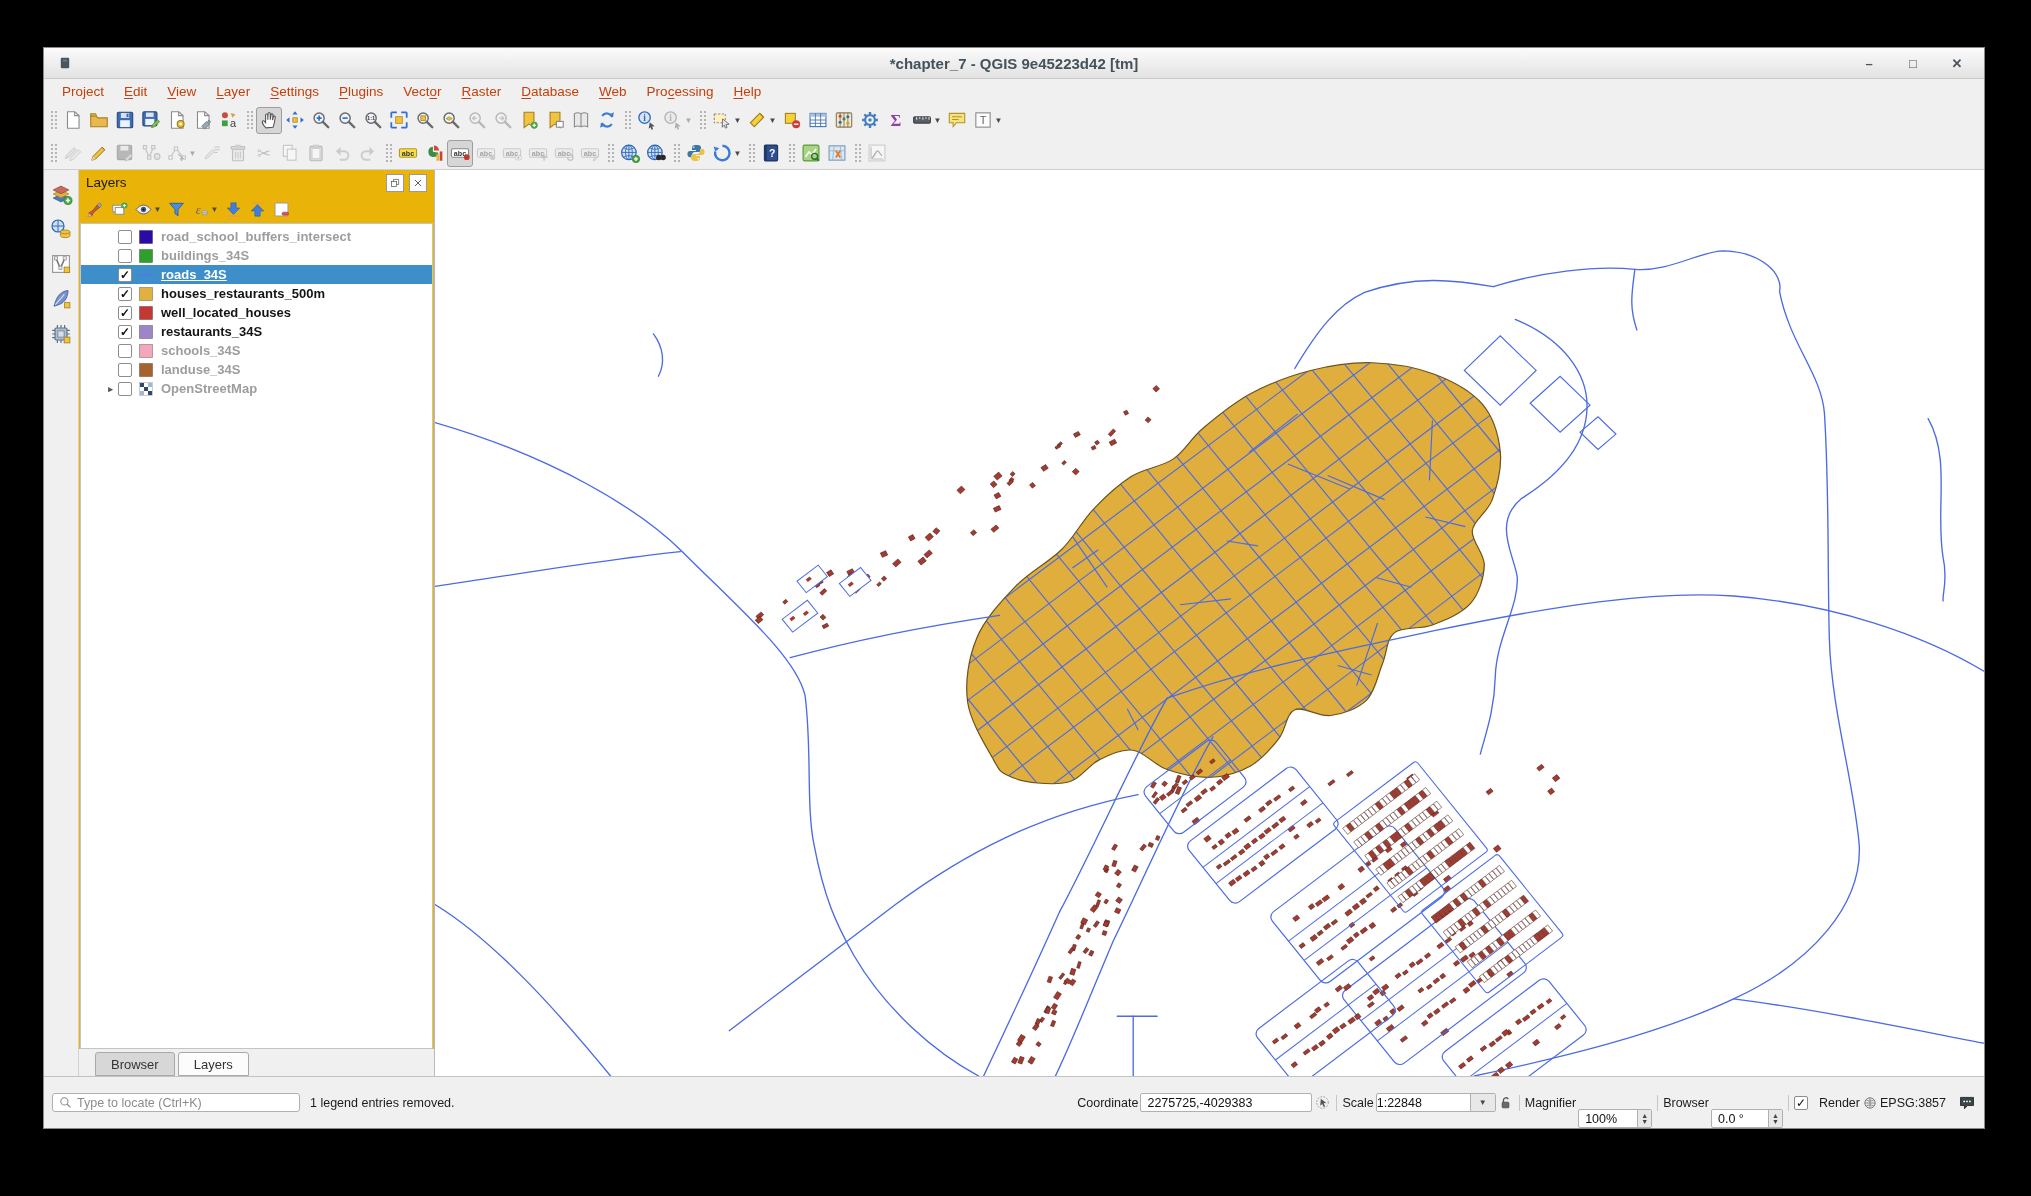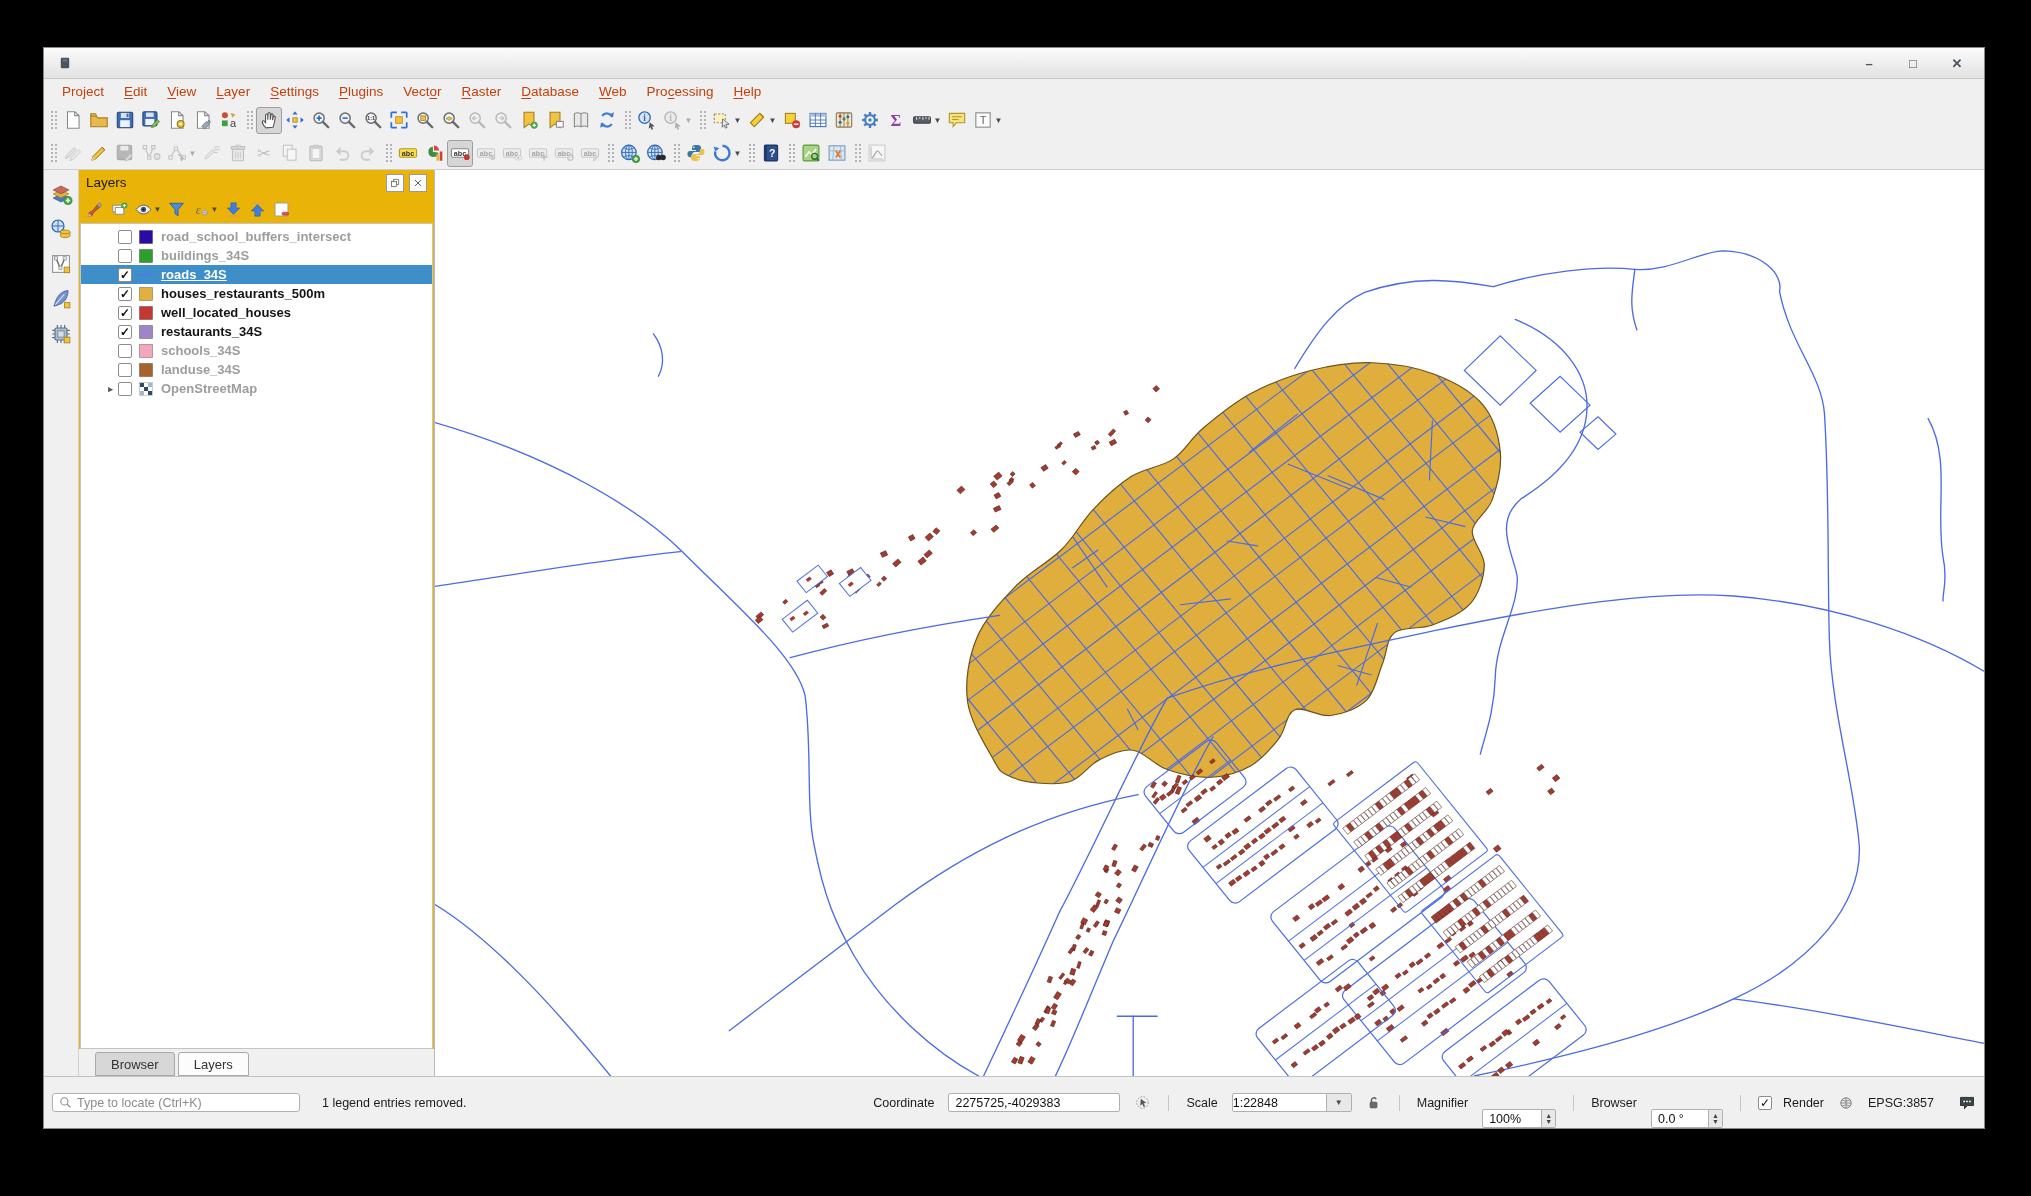--- a/index.html
+++ b/index.html
@@ -43,21 +43,21 @@
   .l-label.unchecked{color:#9d9d9d;}
   .l-label.checked{color:#141414;}
   .selected .l-label{color:#fff !important;text-decoration:underline;}
   .dock-tabs{flex:0 0 27px;display:flex;align-items:flex-end;padding-left:16px;background:#f0f0f0;}
   .dtab{padding:4px 15px 3px;font-size:13px;border:1px solid #a9a9a9;border-radius:3px 3px 0 0;margin-right:3px;background:#d7d7d7;color:#333;}
   .dtab.active{background:#fcfcfc;}
   
   .canvas{flex:1;background:#fff;position:relative;min-width:0;}
   .canvas svg{position:absolute;inset:0;width:100%;height:100%;}
   
-  .statusbar{flex:0 0 26px;background:#f0f0f0;border-top:1px solid #c2c2c2;display:flex;align-items:center;padding:0 8px;font-size:12.5px;color:#1c1c1c;gap:14px;}
+  .statusbar{flex:0 0 26px;background:#f0f0f0;border-top:1px solid #c2c2c2;display:flex;align-items:center;padding:0 8px;font-size:12.5px;color:#1c1c1c;gap:2px;}
   .locate{width:248px;height:19px;box-sizing:border-box;border:1px solid #b0b0b0;border-radius:3px;background:#fff;display:flex;align-items:center;padding:0 5px;color:#8b8b8b;gap:4px;}
   .sb-msg{margin-left:8px;color:#1c1c1c;}
   .sb-spacer{flex:1;}
   .sb-input{height:19px;box-sizing:border-box;border:1px solid #b0b0b0;border-radius:2px;background:#fff;display:flex;align-items:center;padding:0 6px;color:#111;}
   .coord-input{width:172px;}
   .combo{width:120px;padding:0;justify-content:space-between;overflow:hidden;}
   .combo .val{}
   .combo-btn{width:24px;height:100%;border-left:1px solid #b0b0b0;background:#e8e8e8;display:flex;align-items:center;justify-content:center;font-size:8px;color:#444;}
   .spinbox{padding:0;justify-content:space-between;margin-top:32px;}
   .spinbox .val{padding-left:6px;}
@@ -73,20 +73,21 @@
 
 <div class="window">
 
   <div class="titlebar">
     <span class="win-icon">
         <svg viewBox="0 0 20 20" width="16" height="16">
           <rect x="4" y="2.5" width="12" height="15" rx="1.5" fill="#4a5560"></rect>
           <rect x="7" y="5" width="6" height="3" fill="#6a7682"></rect>
         </svg>
       </span>
+    <span class="title">*chapter_7 - QGIS 9e45223d42 [tm]</span>
     <span class="win-controls" id="winControls">
         <span class="wc">–</span>
         <span class="wc">□</span>
         <span class="wc">✕</span>
       </span>
   </div>
 
   <div class="menubar" id="menubar">
       <span class="menu-item">Pro<u>j</u>ect</span>
       <span class="menu-item"><u>E</u>dit</span>

